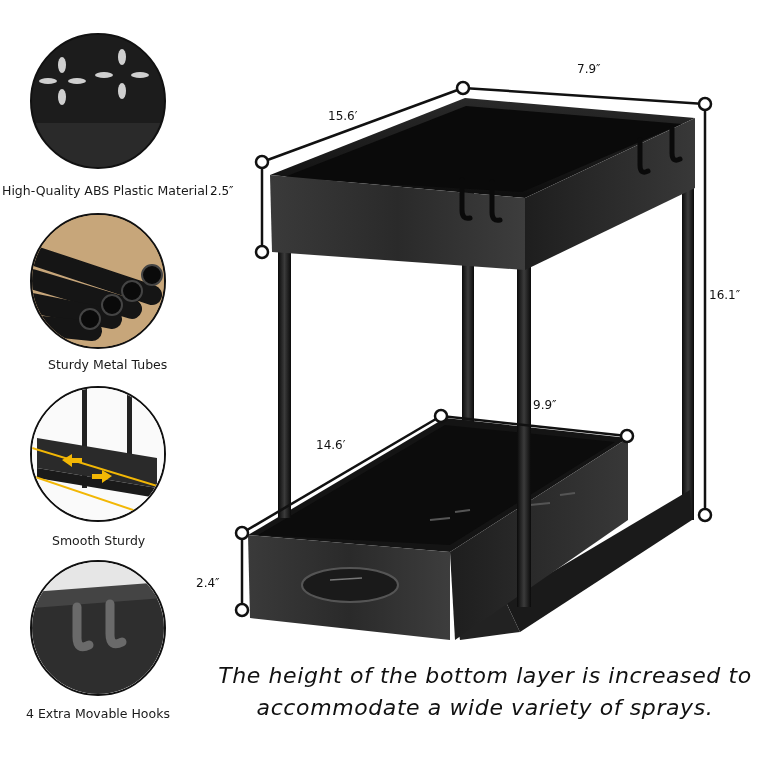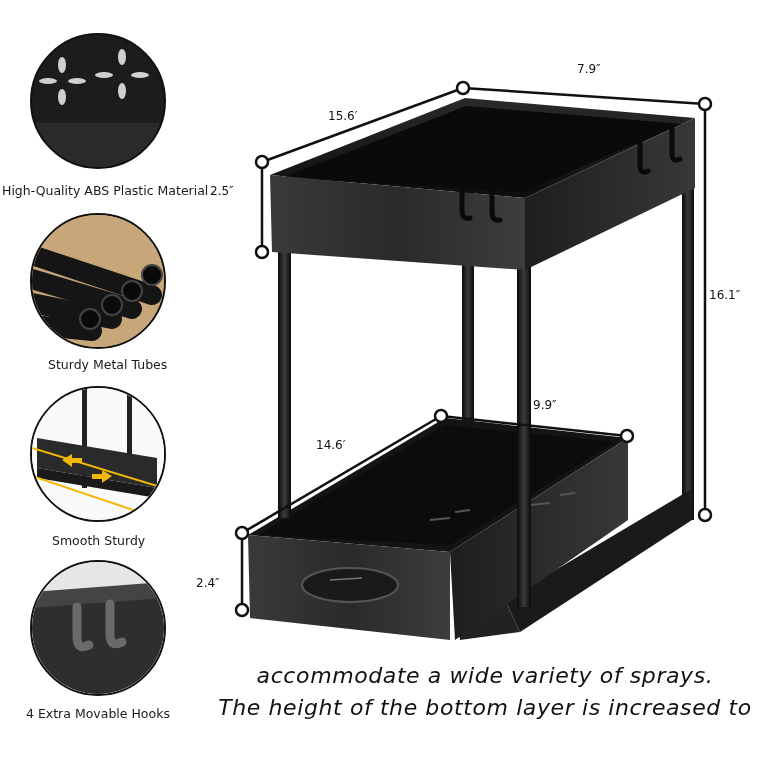--- a/index.html
+++ b/index.html
@@ -170,15 +170,15 @@
       <g fill="none" stroke="#6a6a6a" stroke-width="9" stroke-linecap="round">
         <path d="M45,45 v30 q0,14 12,8"></path>
         <path d="M78,42 v30 q0,14 12,8"></path>
       </g>
     </svg>
   </div>
   <div class="feature-label" style="left:26px; top:706px;">4 Extra Movable Hooks</div>
 </div>
 
 <div class="caption" style="top:660px;">
+  <div>The height of the bottom layer is increased to</div>
   <div>accommodate a wide variety of sprays.</div>
-  <div>The height of the bottom layer is increased to</div>
 </div>
 
 </body></html>

